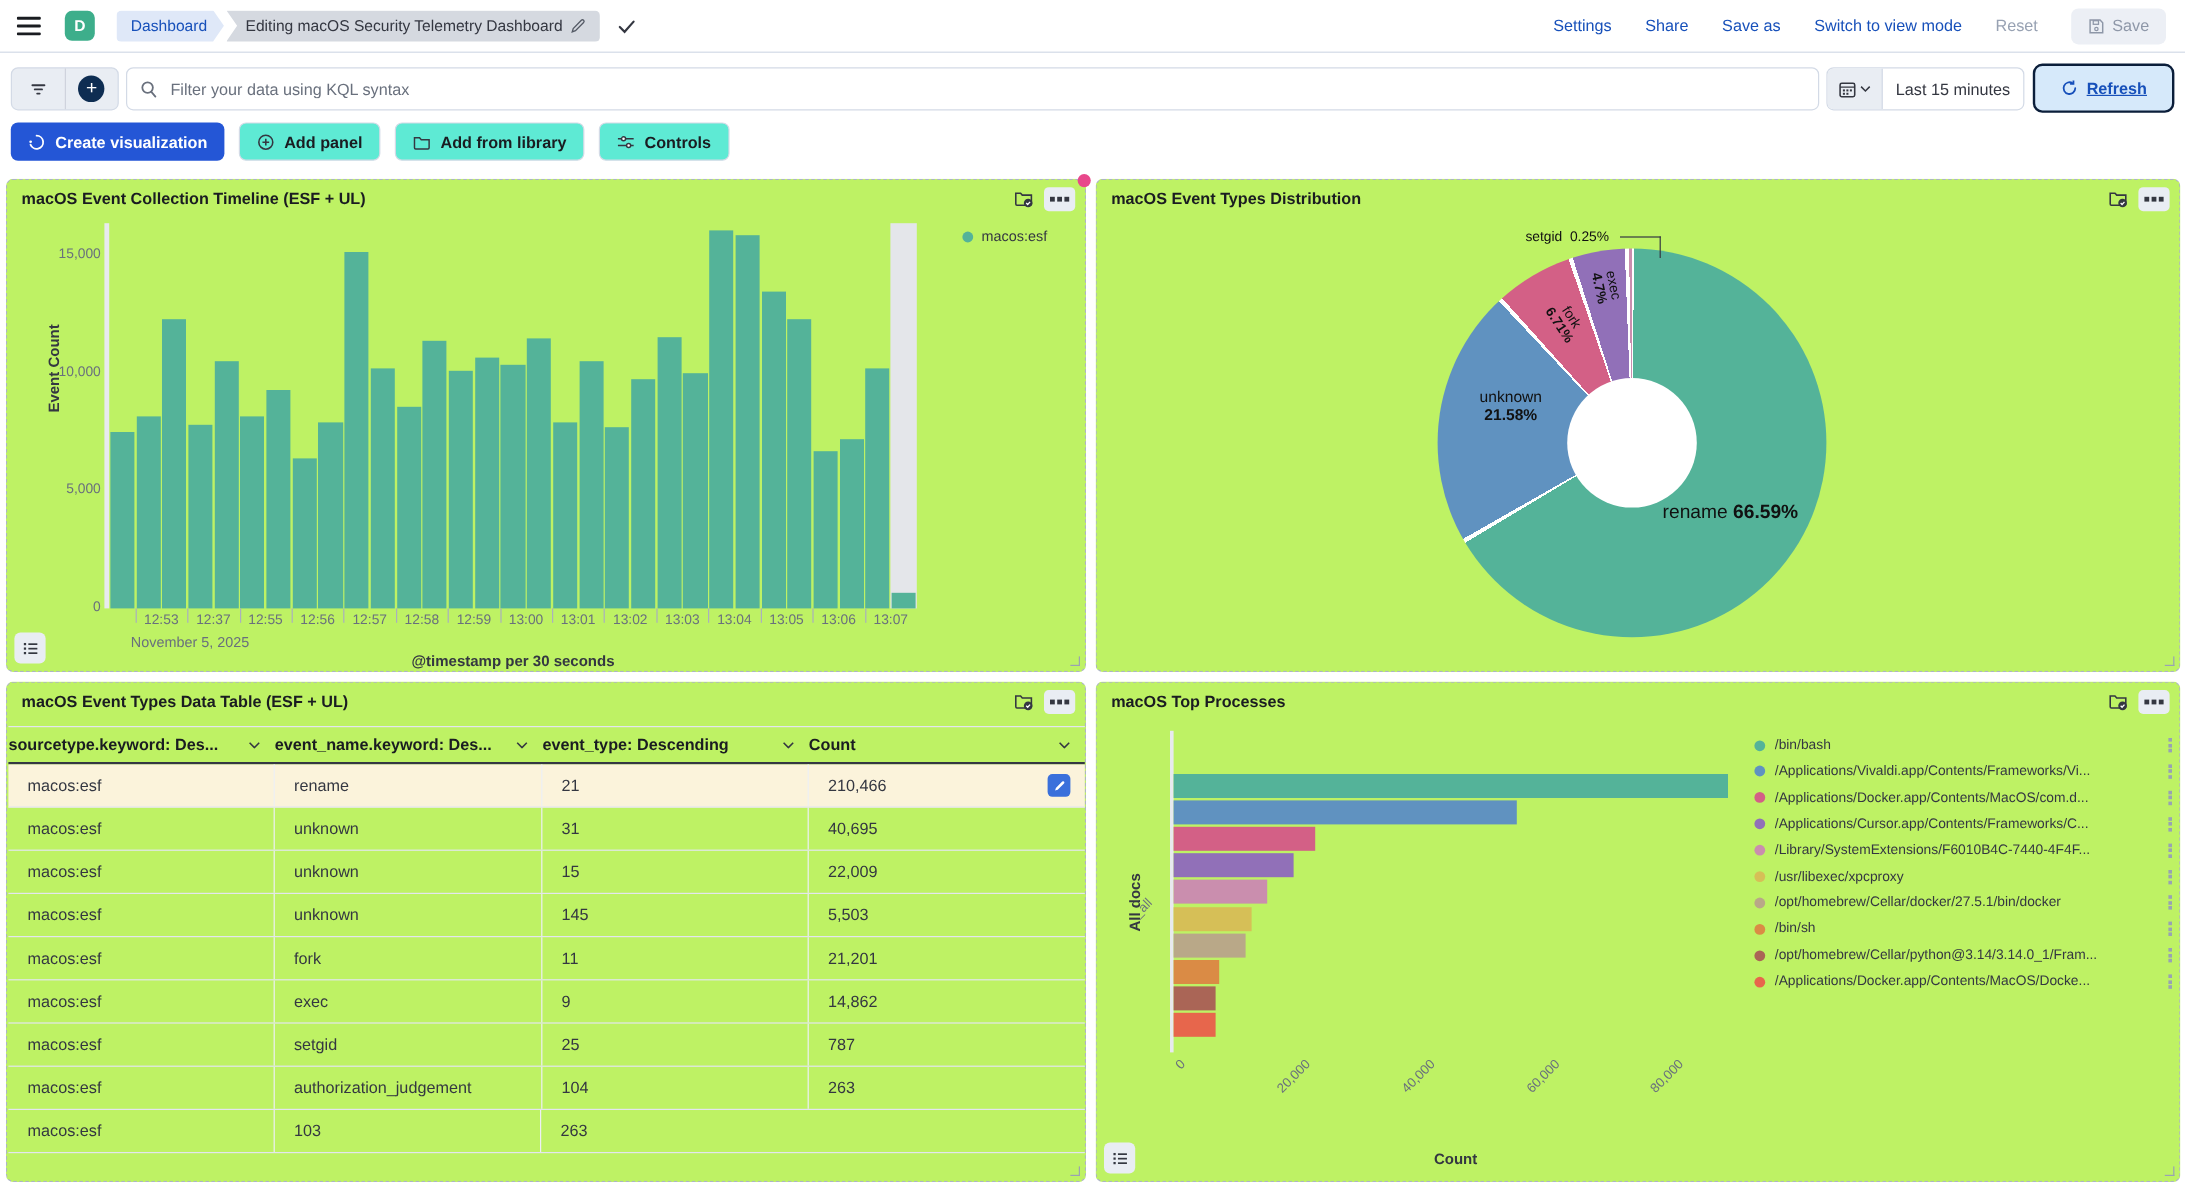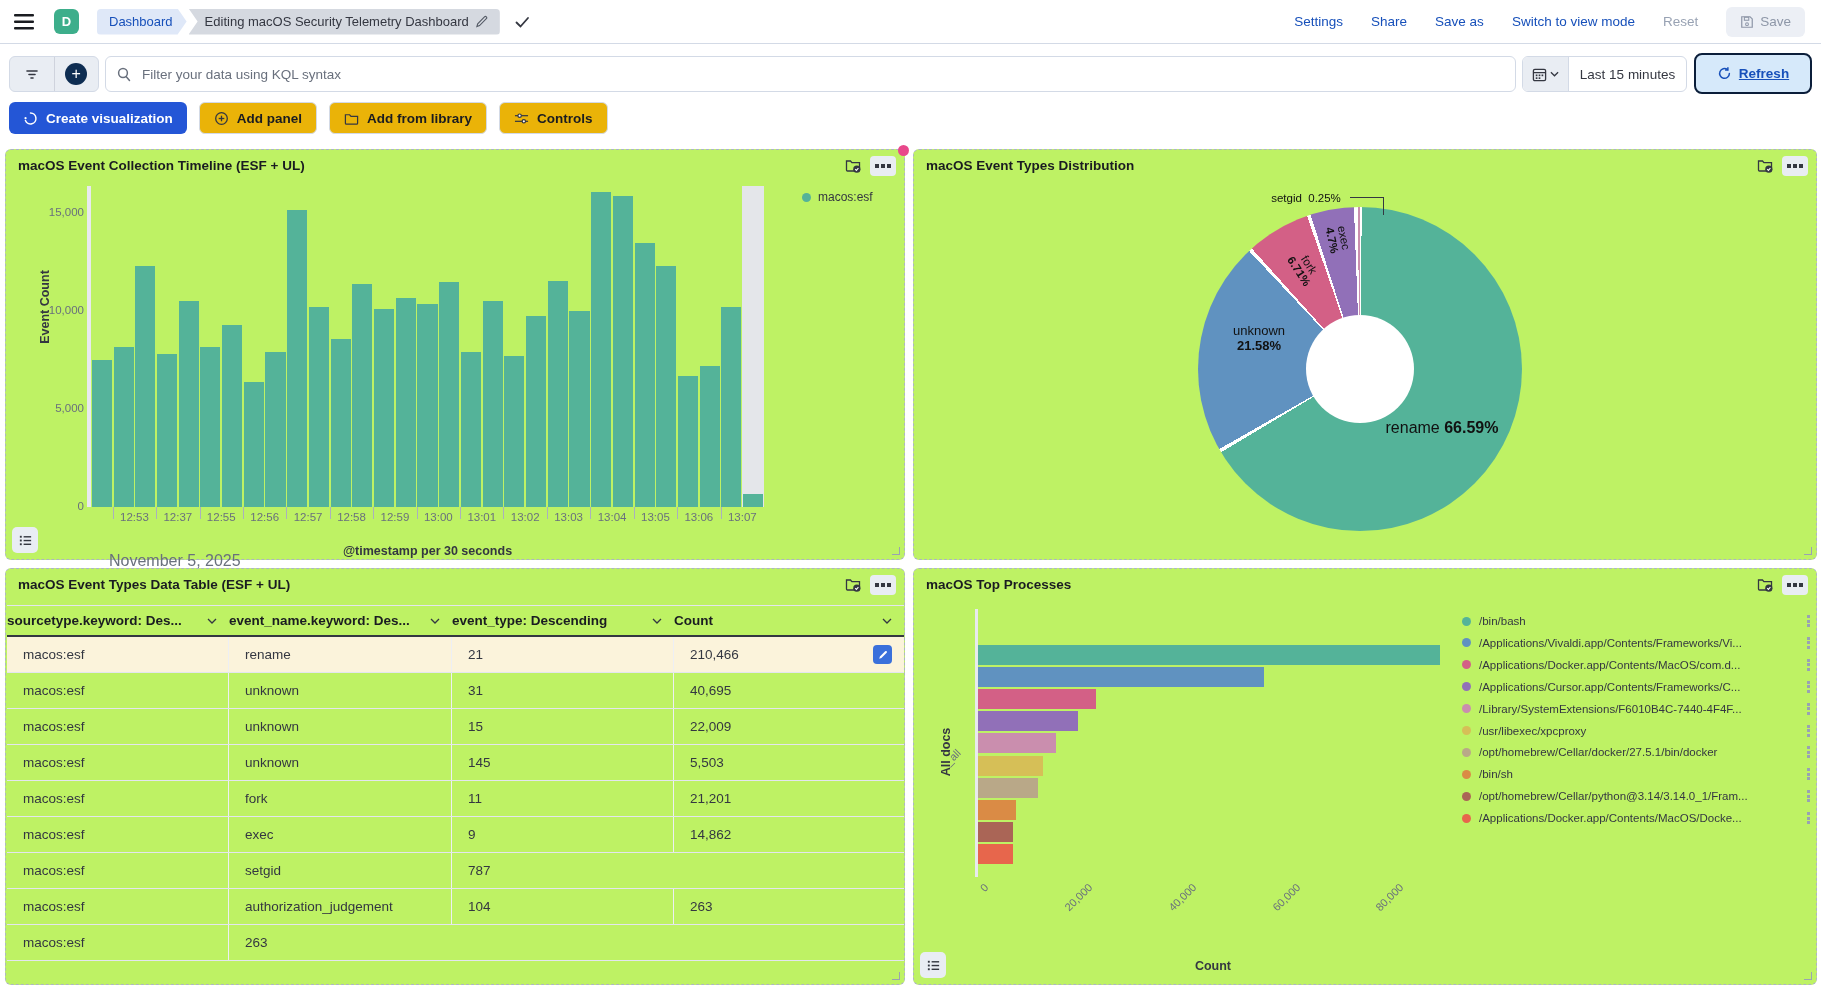--- a/index.html
+++ b/index.html
@@ -48,21 +48,21 @@
   .date-right { flex:1; display:flex; align-items:center; justify-content:center; font-size:13.5px;
     color:#343741; cursor:pointer; white-space:nowrap; }
   .refresh-btn { position:absolute; left:1694px; top:53px; width:118px; height:41px; background:#d6e9fa;
     border:2.5px solid #0b1e3a; border-radius:8px; display:flex; align-items:center; justify-content:center;
     gap:7px; cursor:pointer; }
   .refresh-btn span { color:#1750ba; font-size:13.5px; font-weight:bold; text-decoration:underline; }
   .btnrow { position:absolute; left:9px; top:102px; display:flex; gap:12px; }
   .btn { height:32px; padding:0 14px; border-radius:6px; display:flex; align-items:center; gap:8px;
     font-size:13.5px; font-weight:bold; cursor:pointer; }
   .btn-primary { background:#2456d6; color:#fff; }
-  .btn-ghost { background:#eab308; border:1px solid #d3dae6; color:#1a1c21; }
+  .btn-ghost { background:#5eead4; border:1px solid #d3dae6; color:#1a1c21; }
   
   .panel { position:absolute; background:#bef264; border:1px dashed #aeb5c4; border-radius:6px; }
   .panel-title { position:absolute; left:12px; top:8px; font-size:13.5px; font-weight:bold; color:#1a1c21; }
   .panel-actions { position:absolute; right:8px; top:6px; display:flex; align-items:center; gap:8px; }
   .action-ellipsis { width:26px; height:20px; background:#e9edf3; border-radius:4px; display:flex;
     align-items:center; justify-content:center; gap:2px; cursor:pointer; }
   .action-ellipsis i { width:4px; height:4px; background:#343741; display:block; }
   .action-folder { cursor:pointer; display:flex; }
   .corner-dot { position:absolute; right:-5px; top:-5px; width:11px; height:11px; border-radius:50%;
     background:#e8488b; }
@@ -75,21 +75,21 @@
     font-size:12.5px; font-weight:bold; color:#343741; white-space:nowrap; }
   .tl-ytick { position:absolute; width:70px; text-align:right; font-size:11.5px; color:#69707d; }
   .tl-plot { position:absolute; left:85px; top:36px; width:673px; height:321px; }
   .tl-axisline { position:absolute; left:-4px; top:0; width:4px; height:321px; background:#e8eaee; }
   .tl-bar { position:absolute; bottom:0; background:#54B399; }
   .tl-band { position:absolute; top:0; bottom:0; background:#e4e6ea; }
   .tl-xaxis { position:absolute; left:85px; top:357px; width:673px; height:54px; }
   .tl-tickline { position:absolute; top:0; width:1px; height:12px; background:#aab0bd; }
   .tl-xlab { position:absolute; top:4px; width:46px; margin-left:-23px; text-align:center;
     font-size:11.5px; color:#69707d; }
-  .tl-date { position:absolute; left:18px; top:21px; font-size:16px; color:#69707d;margin-top:24px; }
+  .tl-date { position:absolute; left:18px; top:21px; font-size:12px; color:#69707d; }
   .tl-xtitle { position:absolute; left:85px; top:394px; width:673px; text-align:center;
     font-size:12.5px; font-weight:bold; color:#343741; }
   .tl-legend { position:absolute; left:796px; top:40px; display:flex; align-items:center; gap:7px; }
   .legend-dot { width:9px; height:9px; border-radius:50%; flex:0 0 auto; }
   .tl-legend span { font-size:12px; color:#343741; }
   .dots-v { display:flex; flex-direction:column; gap:1.5px; cursor:pointer; margin-left:58px; }
   .dots-v i { width:3px; height:3px; background:#98a2b3; display:block; }
   
   .donut { position:absolute; border-radius:50%; }
   .donut::after { content:""; position:absolute; left:50%; top:50%; width:108px; height:108px;
@@ -556,20 +556,23 @@
           <span>14,862</span>
         </div>
       </div>
       <div class="tbl-row" style="top: 284px;">
         <div class="tbl-cell" style="width: 222px;">
           <span>macos:esf</span>
         </div>
         <div class="tbl-cell" style="width: 223px;">
           <span>setgid</span>
         </div>
+        <div class="tbl-cell" style="width: 222px;">
+          <span>25</span>
+        </div>
         <div class="tbl-cell" style="width: 230px; text-align: center;">
           <span>787</span>
         </div>
       </div>
       <div class="tbl-row" style="top: 320px;">
         <div class="tbl-cell" style="width: 222px;">
           <span>macos:esf</span>
         </div>
         <div class="tbl-cell" style="width: 223px;">
           <span>authorization_judgement</span>
@@ -577,20 +580,23 @@
         <div class="tbl-cell" style="width: 222px;">
           <span>104</span>
         </div>
         <div class="tbl-cell" style="width: 230px;">
           <span>263</span>
         </div>
       </div>
       <div class="tbl-row" style="top: 356px;">
         <div class="tbl-cell" style="width: 222px;">
           <span>macos:esf</span>
+        </div>
+        <div class="tbl-cell" style="width: 222px;">
+          <span>103</span>
         </div>
         <div class="tbl-cell" style="width: 230px;">
           <span>263</span>
         </div>
       </div>
     </div>
   <div class="resize-corner"></div>
 </div>
 
 <div class="panel" id="panel-processes" style="left:913px; top:568px; width:904px; height:417px;">

